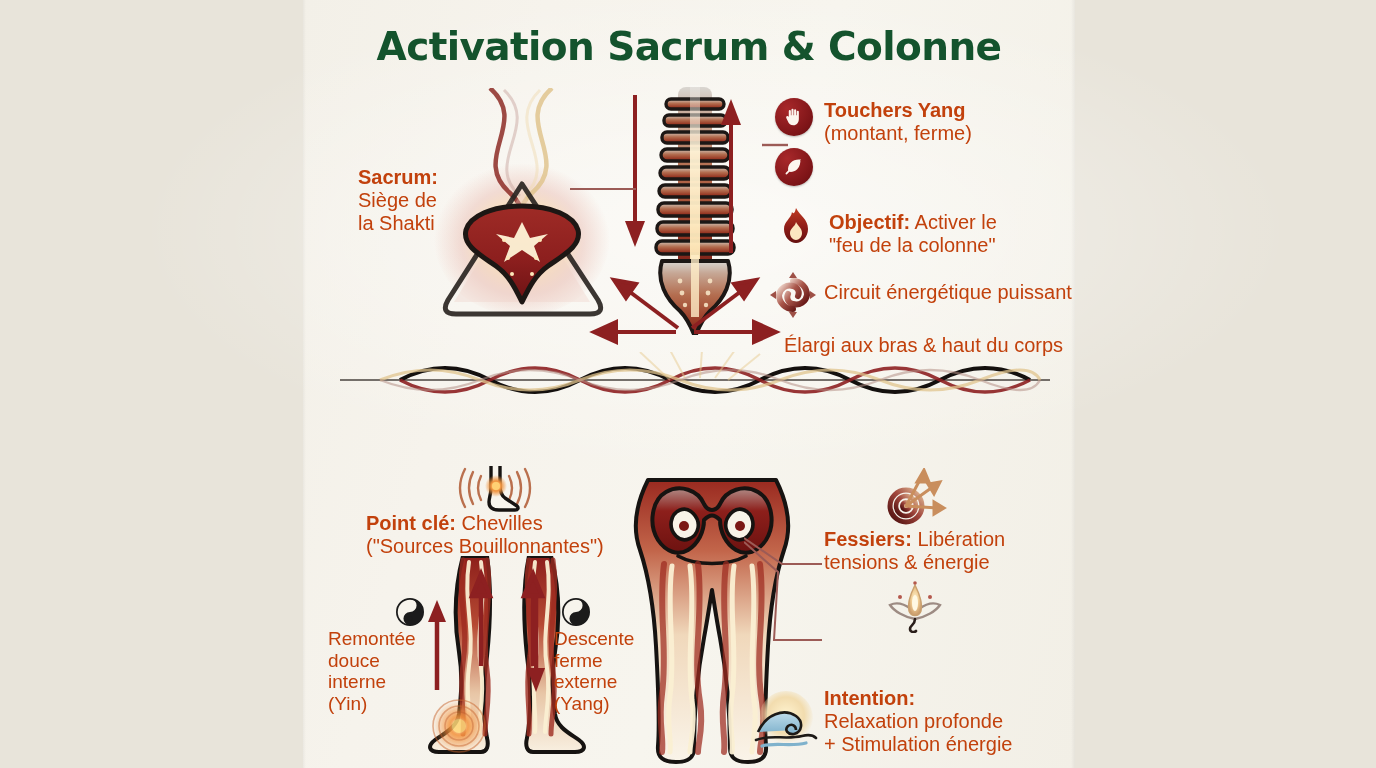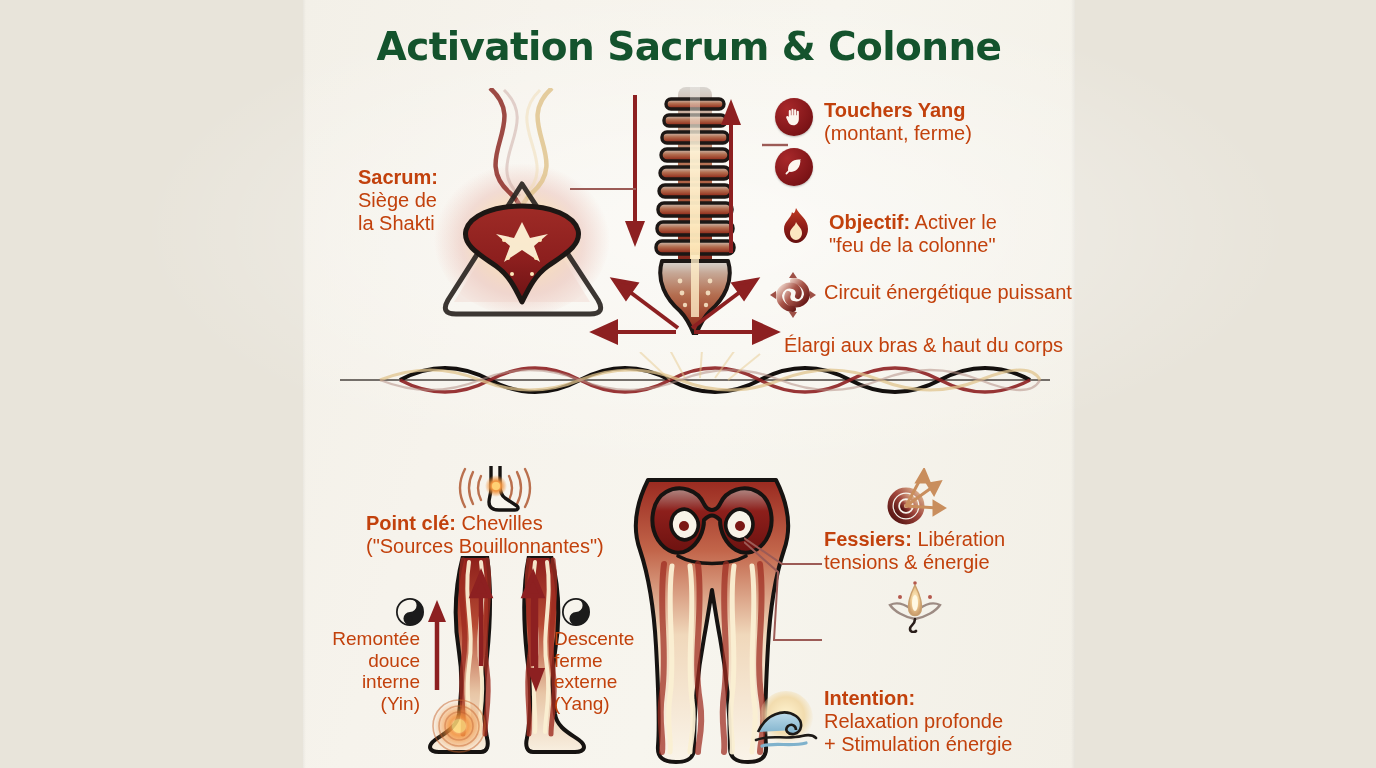--- a/index.html
+++ b/index.html
@@ -357,21 +357,21 @@
       <circle cx="16" cy="16" r="15" fill="#f7f4ec" stroke="#1b1b1b" stroke-width="2"></circle>
       <path d="M16 1 A15 15 0 0 1 16 31 A7.5 7.5 0 0 1 16 16 A7.5 7.5 0 0 0 16 1 Z" fill="#1b1b1b"></path>
       <circle cx="16" cy="8.5" r="2.6" fill="#f7f4ec"></circle>
       <circle cx="16" cy="23.5" r="2.6" fill="#1b1b1b"></circle>
     </svg>
   </div>
   <svg class="svgl" style="left:425px;top:596px;" width="24" height="96">
     <line x1="12" y1="94" x2="12" y2="22" stroke="#8d2021" stroke-width="4.5"></line>
     <polygon points="12,4 3,26 21,26" fill="#8d2021"></polygon>
   </svg>
-  <div class="txt lbl-md" style="left:328px;top:628px;width:92px;text-align:right;line-height:1.14;">
+  <div class="txt lbl-md" style="left:328px;top:628px;width:92px;text-align:left;line-height:1.14;">
     <span>Remontée</span><br>
     <span>douce</span><br>
     <span>interne</span><br>
     <span>(Yin)</span>
   </div>
 
   <div class="plainicon" style="left:562px;top:598px;">
     <svg width="28" height="28" viewBox="0 0 32 32">
       <circle cx="16" cy="16" r="15" fill="#f7f4ec" stroke="#1b1b1b" stroke-width="2"></circle>
       <path d="M16 1 A15 15 0 0 1 16 31 A7.5 7.5 0 0 1 16 16 A7.5 7.5 0 0 0 16 1 Z" fill="#1b1b1b"></path>

